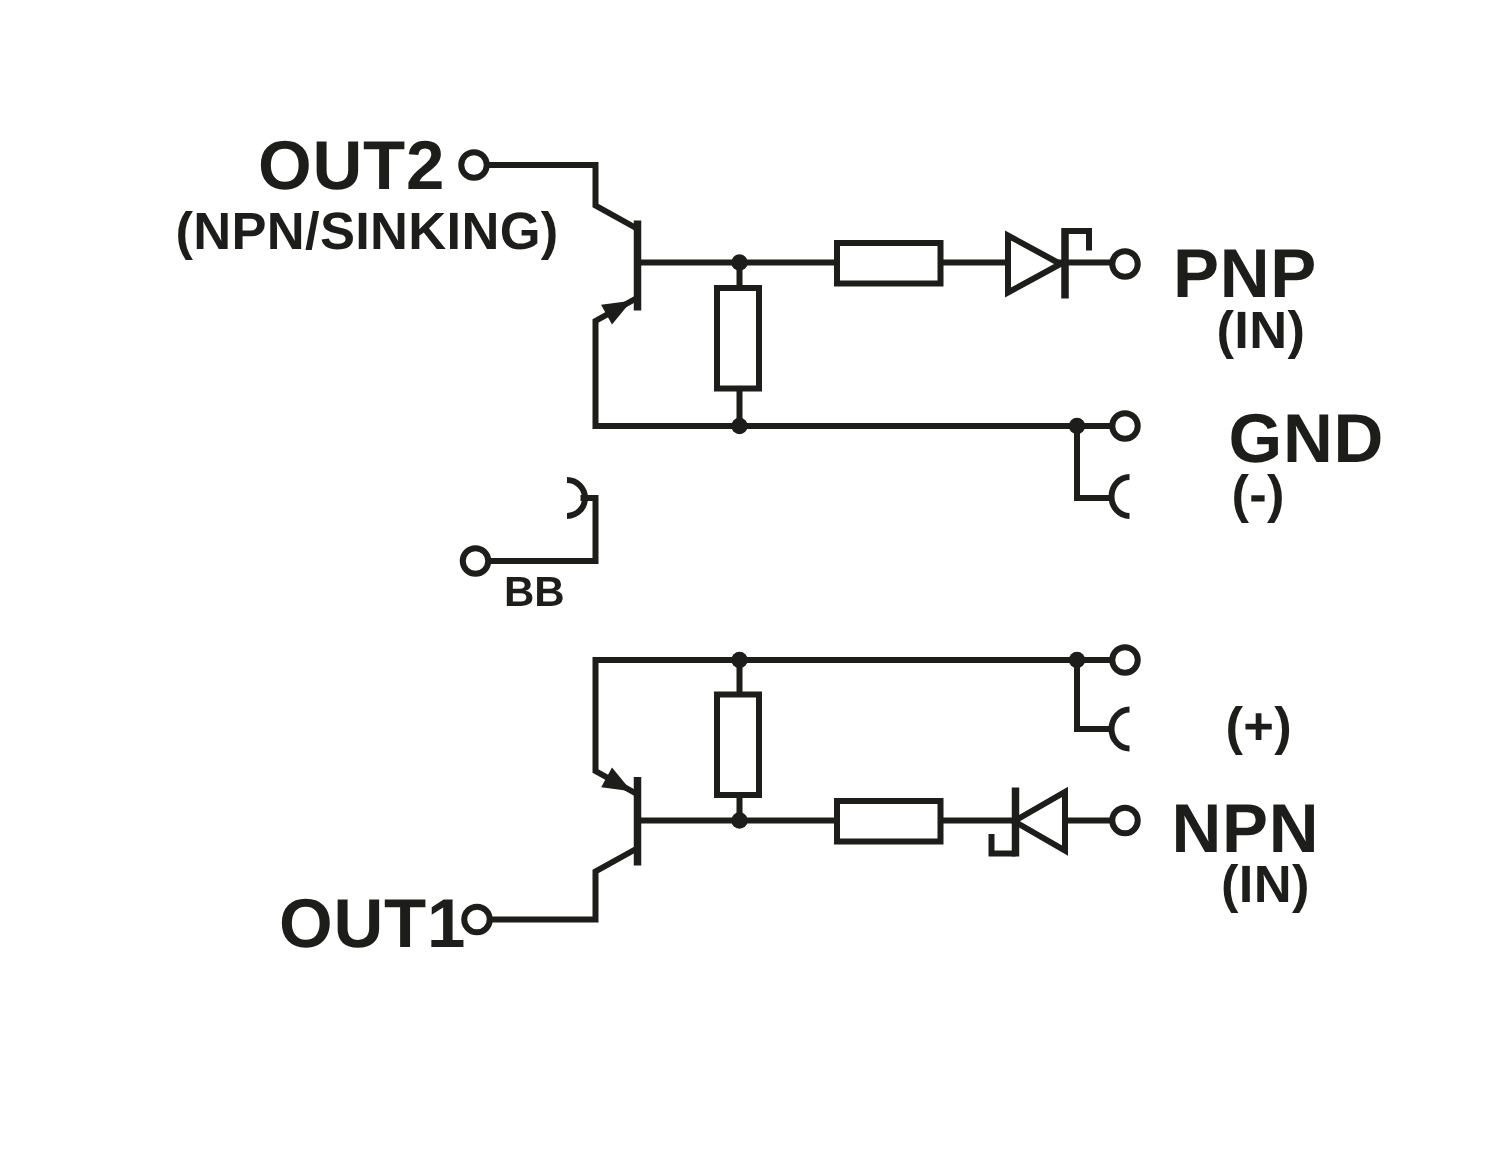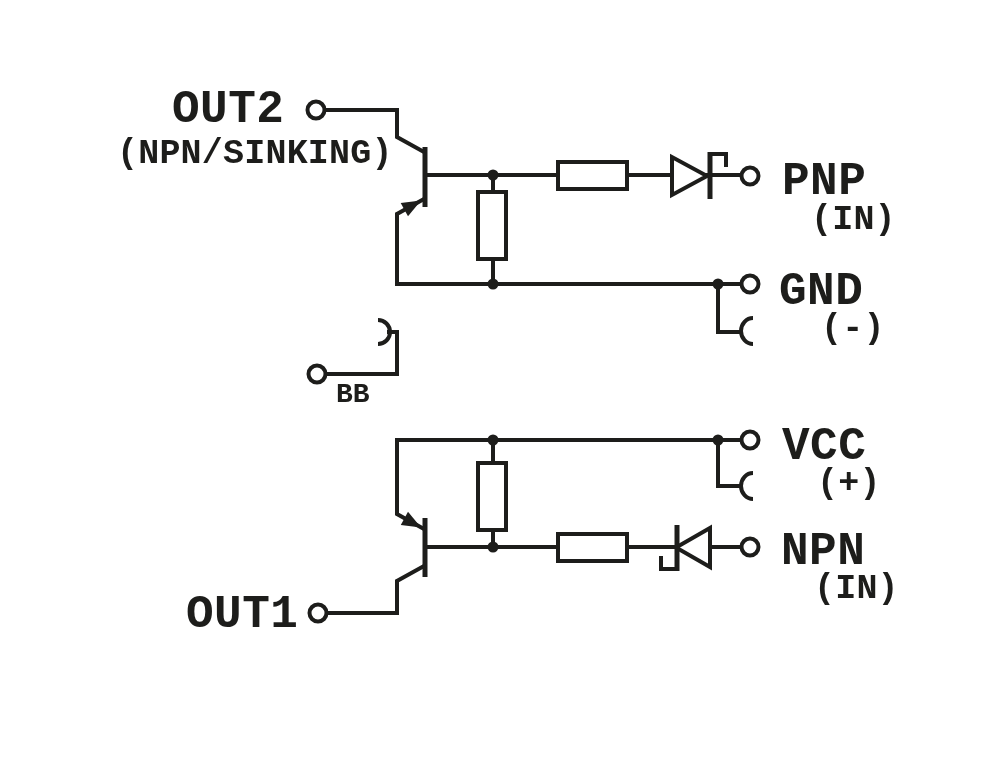--- a/index.html
+++ b/index.html
@@ -5,21 +5,20 @@
   html,body{margin:0;padding:0;}
   body{
     width:1000px;height:781px;
     background:var(--bg,#fff);
     font-family:"Liberation Sans",sans-serif;
     overflow:hidden;
   }
   .stage{
     position:relative;width:1000px;height:702px;
     color:var(--line,#1d1d1b);
-    font-family:Liberation Mono, monospace;
   }
   .stage svg{position:absolute;left:0;top:0;}
   .lbl{
     position:absolute;
     font-weight:700;
     line-height:1;
     white-space:nowrap;
     color:var(--line,#1d1d1b);
   }
   .lbl-main{font-size:46px;letter-spacing:0.5px;}
@@ -122,26 +121,25 @@
       <circle class="term" cx="318" cy="613" r="8.5"></circle>
     </g>
   </svg>
 
   <div class="lbl lbl-main" style="left:172px;top:87px;">OUT2</div>
   <div class="lbl lbl-main" style="left:782px;top:159px;">PNP</div>
 
   <div class="lbl lbl-sub" style="left:117px;top:137px;">(NPN/SINKING)</div>
   <div class="lbl lbl-sub" style="left:811px;top:203px;">(IN)</div>
 
-  <div class="lbl lbl-main" style="left:779px;top:269px;">GND</div>
+  <div class="lbl lbl-main" style="left:819px;top:269px;">GND</div>
   <div class="lbl lbl-sub" style="left:821px;top:312px;">(-)</div>
 
   <div class="lbl lbl-bb" style="left:336px;top:381px;">BB</div>
 
-  <div class="lbl lbl-main" style="left:782px;top:424px;">VCC</div>
   <div class="lbl lbl-sub" style="left:817px;top:467px;">(+)</div>
 
   <div class="lbl lbl-main" style="left:781px;top:529px;">NPN</div>
   <div class="lbl lbl-sub" style="left:814px;top:572px;">(IN)</div>
 
   <div class="lbl lbl-main" style="left:186px;top:592px;">OUT1</div>
 
 </div>
 
 </body></html>

